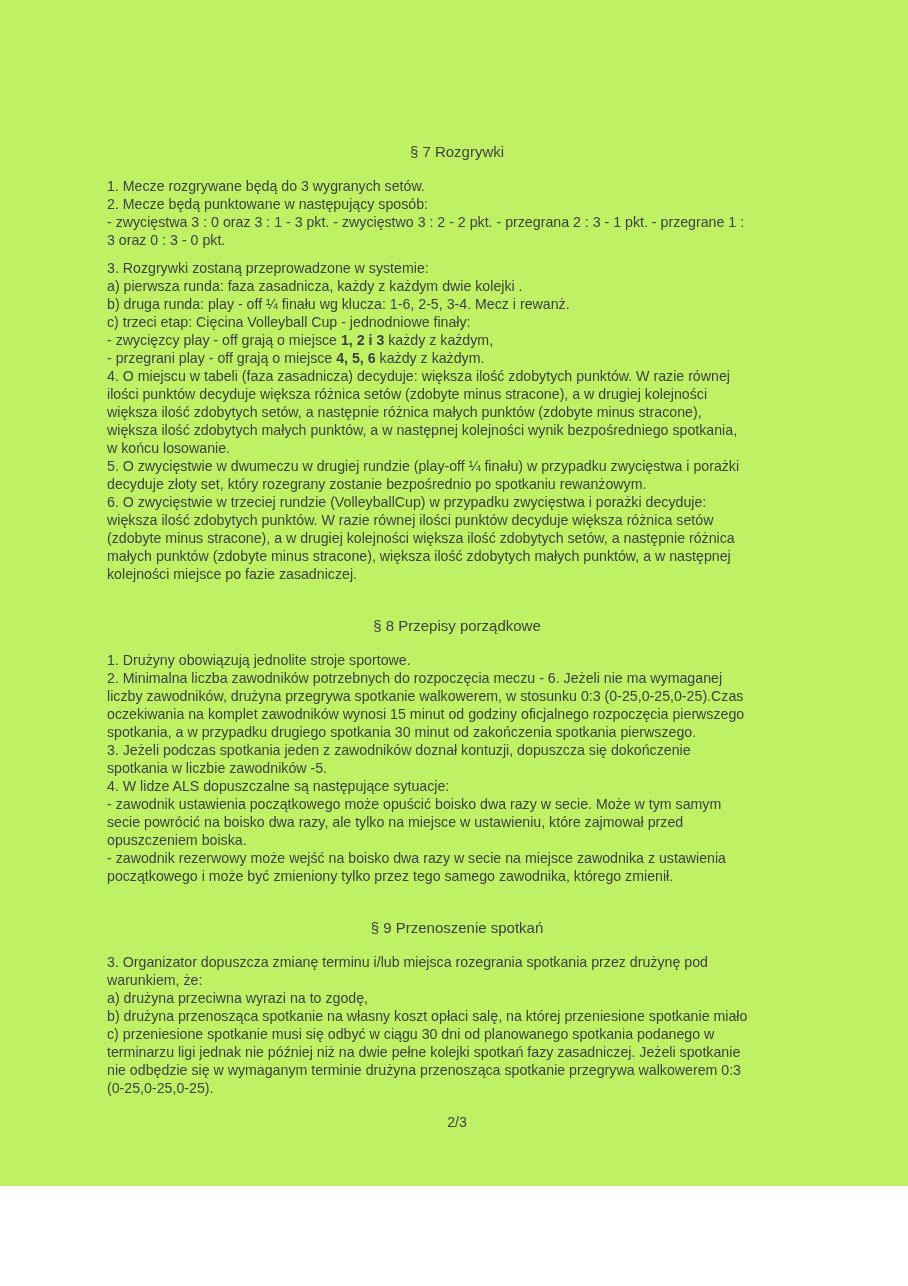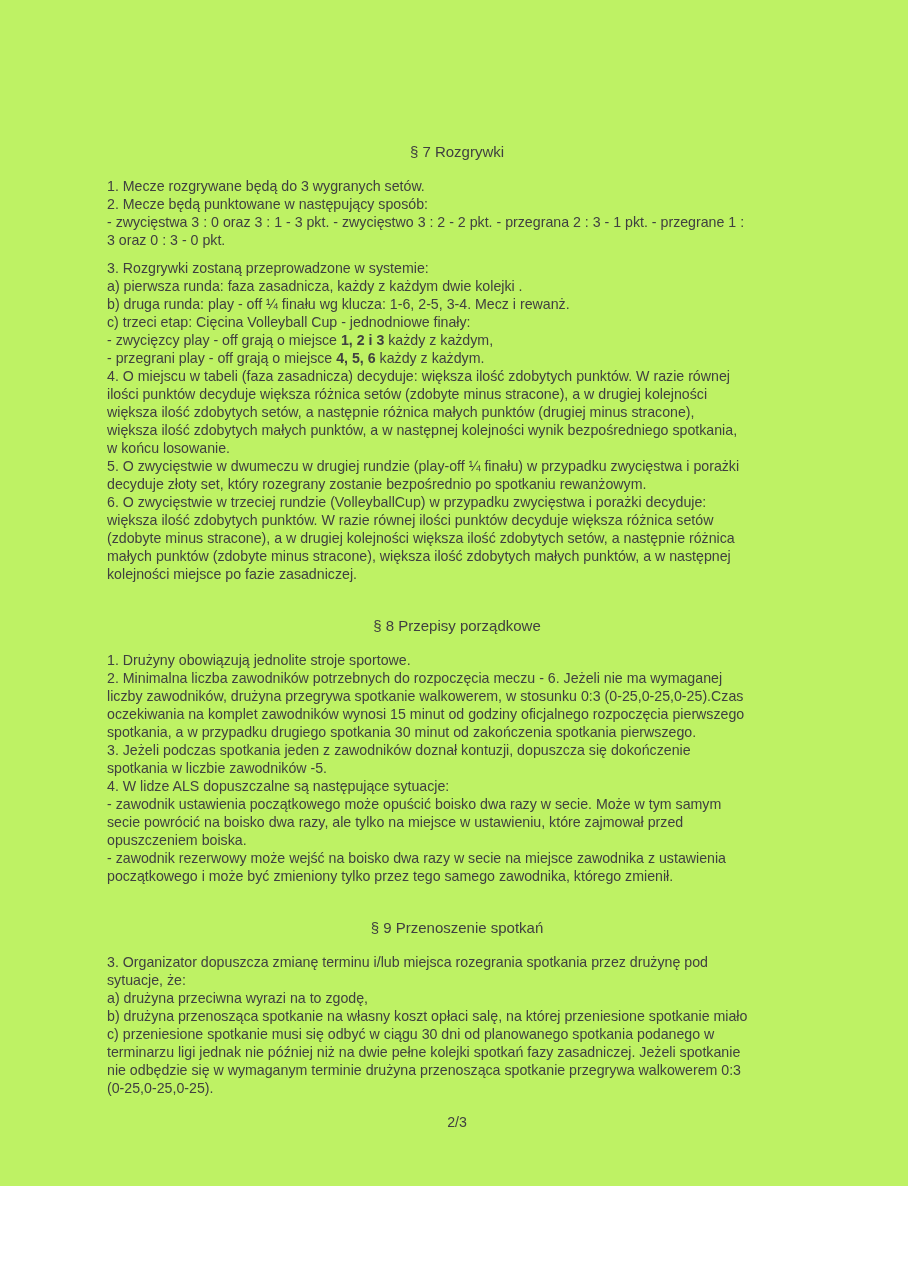--- a/index.html
+++ b/index.html
@@ -95,21 +95,21 @@
           <div class="line"><span>3 oraz 0 : 3 - 0 pkt.</span></div>
           <div class="spacer"></div>
           <div class="line"><span>3. Rozgrywki zostaną przeprowadzone w systemie:</span></div>
           <div class="line"><span>a) pierwsza runda: faza zasadnicza, każdy z każdym dwie kolejki .</span></div>
           <div class="line"><span>b) druga runda: play - off ¼ finału wg klucza: 1-6, 2-5, 3-4. Mecz i rewanż.</span></div>
           <div class="line"><span>c) trzeci etap: Cięcina Volleyball Cup - jednodniowe finały:</span></div>
           <div class="line"><span>- zwycięzcy play - off grają o miejsce </span><b>1, 2 i 3</b><span> każdy z każdym,</span></div>
           <div class="line"><span>- przegrani play - off grają o miejsce </span><b>4, 5, 6</b><span> każdy z każdym.</span></div>
           <div class="line"><span>4. O miejscu w tabeli (faza zasadnicza) decyduje: większa ilość zdobytych punktów. W razie równej</span></div>
           <div class="line"><span>ilości punktów decyduje większa różnica setów (zdobyte minus stracone), a w drugiej kolejności</span></div>
-          <div class="line"><span>większa ilość zdobytych setów, a następnie różnica małych punktów (drugiej minus stracone),</span></div>
+          <div class="line"><span>większa ilość zdobytych setów, a następnie różnica małych punktów (zdobyte minus stracone),</span></div>
           <div class="line"><span>większa ilość zdobytych małych punktów, a w następnej kolejności wynik bezpośredniego spotkania,</span></div>
           <div class="line"><span>w końcu losowanie.</span></div>
           <div class="line"><span>5. O zwycięstwie w dwumeczu w drugiej rundzie (play-off ¼ finału) w przypadku zwycięstwa i porażki</span></div>
           <div class="line"><span>decyduje złoty set, który rozegrany zostanie bezpośrednio po spotkaniu rewanżowym.</span></div>
           <div class="line"><span>6. O zwycięstwie w trzeciej rundzie (VolleyballCup) w przypadku zwycięstwa i porażki decyduje:</span></div>
           <div class="line"><span>większa ilość zdobytych punktów. W razie równej ilości punktów decyduje większa różnica setów</span></div>
           <div class="line"><span>(zdobyte minus stracone), a w drugiej kolejności większa ilość zdobytych setów, a następnie różnica</span></div>
           <div class="line"><span>małych punktów (zdobyte minus stracone), większa ilość zdobytych małych punktów, a w następnej</span></div>
           <div class="line"><span>kolejności miejsce po fazie zasadniczej.</span></div>
         </div>
@@ -131,21 +131,21 @@
           <div class="line"><span>opuszczeniem boiska.</span></div>
           <div class="line"><span>- zawodnik rezerwowy może wejść na boisko dwa razy w secie na miejsce zawodnika z ustawienia</span></div>
           <div class="line"><span>początkowego i może być zmieniony tylko przez tego samego zawodnika, którego zmienił.</span></div>
         </div>
     </section>
 
     <section>
       <h2 class="heading">§ 9 Przenoszenie spotkań</h2>
       <div class="lines">
           <div class="line"><span>3. Organizator dopuszcza zmianę terminu i/lub miejsca rozegrania spotkania przez drużynę pod</span></div>
-          <div class="line"><span>sytuacje, że:</span></div>
+          <div class="line"><span>warunkiem, że:</span></div>
           <div class="line"><span>a) drużyna przeciwna wyrazi na to zgodę,</span></div>
           <div class="line"><span>b) drużyna przenosząca spotkanie na własny koszt opłaci salę, na której przeniesione spotkanie miało</span></div>
           <div class="line"><span>c) przeniesione spotkanie musi się odbyć w ciągu 30 dni od planowanego spotkania podanego w</span></div>
           <div class="line"><span>terminarzu ligi jednak nie później niż na dwie pełne kolejki spotkań fazy zasadniczej. Jeżeli spotkanie</span></div>
           <div class="line"><span>nie odbędzie się w wymaganym terminie drużyna przenosząca spotkanie przegrywa walkowerem 0:3</span></div>
           <div class="line"><span>(0-25,0-25,0-25).</span></div>
         </div>
     </section>
 
     <div class="page-number">2/3</div>

